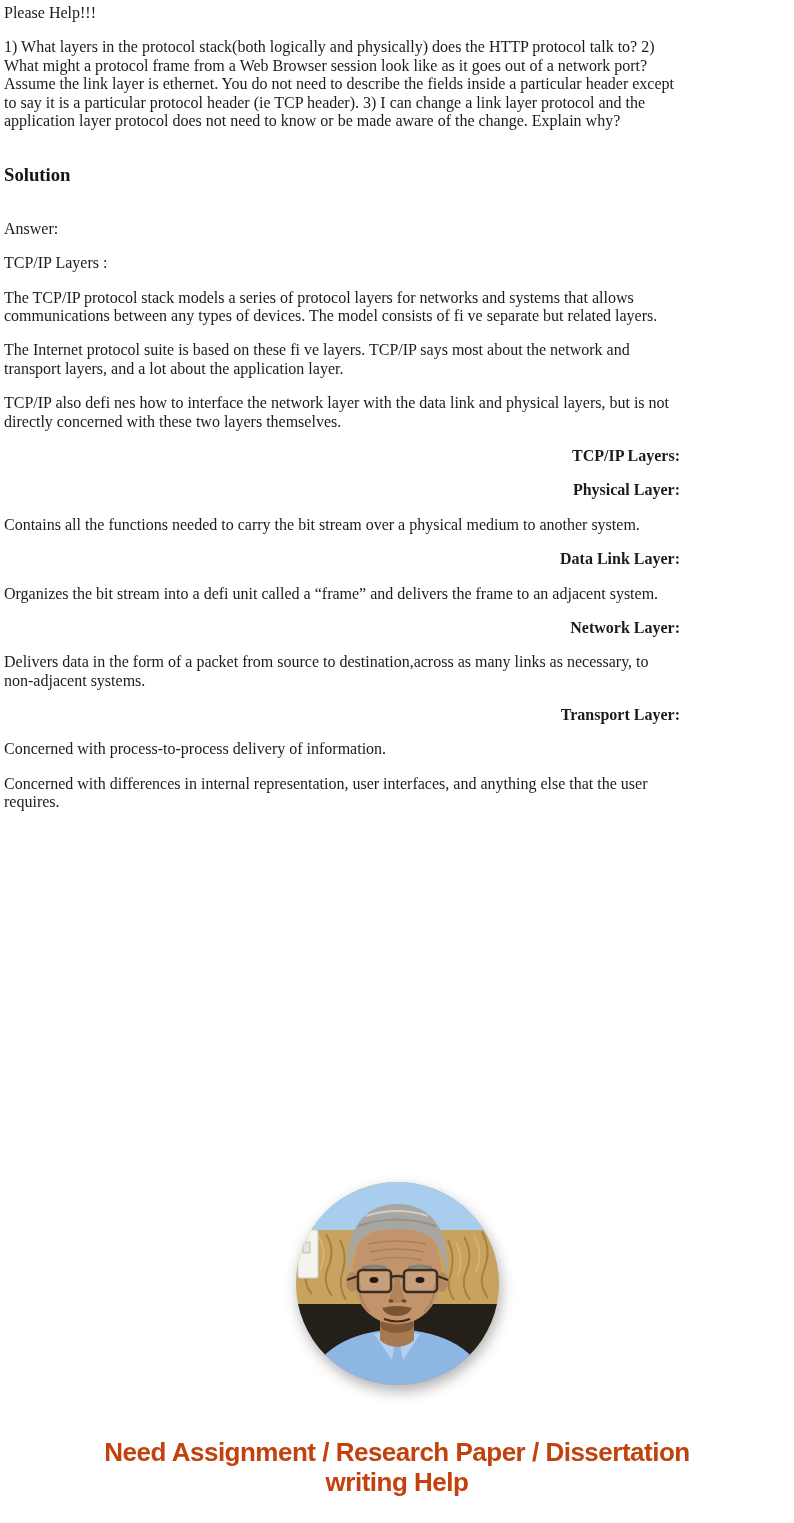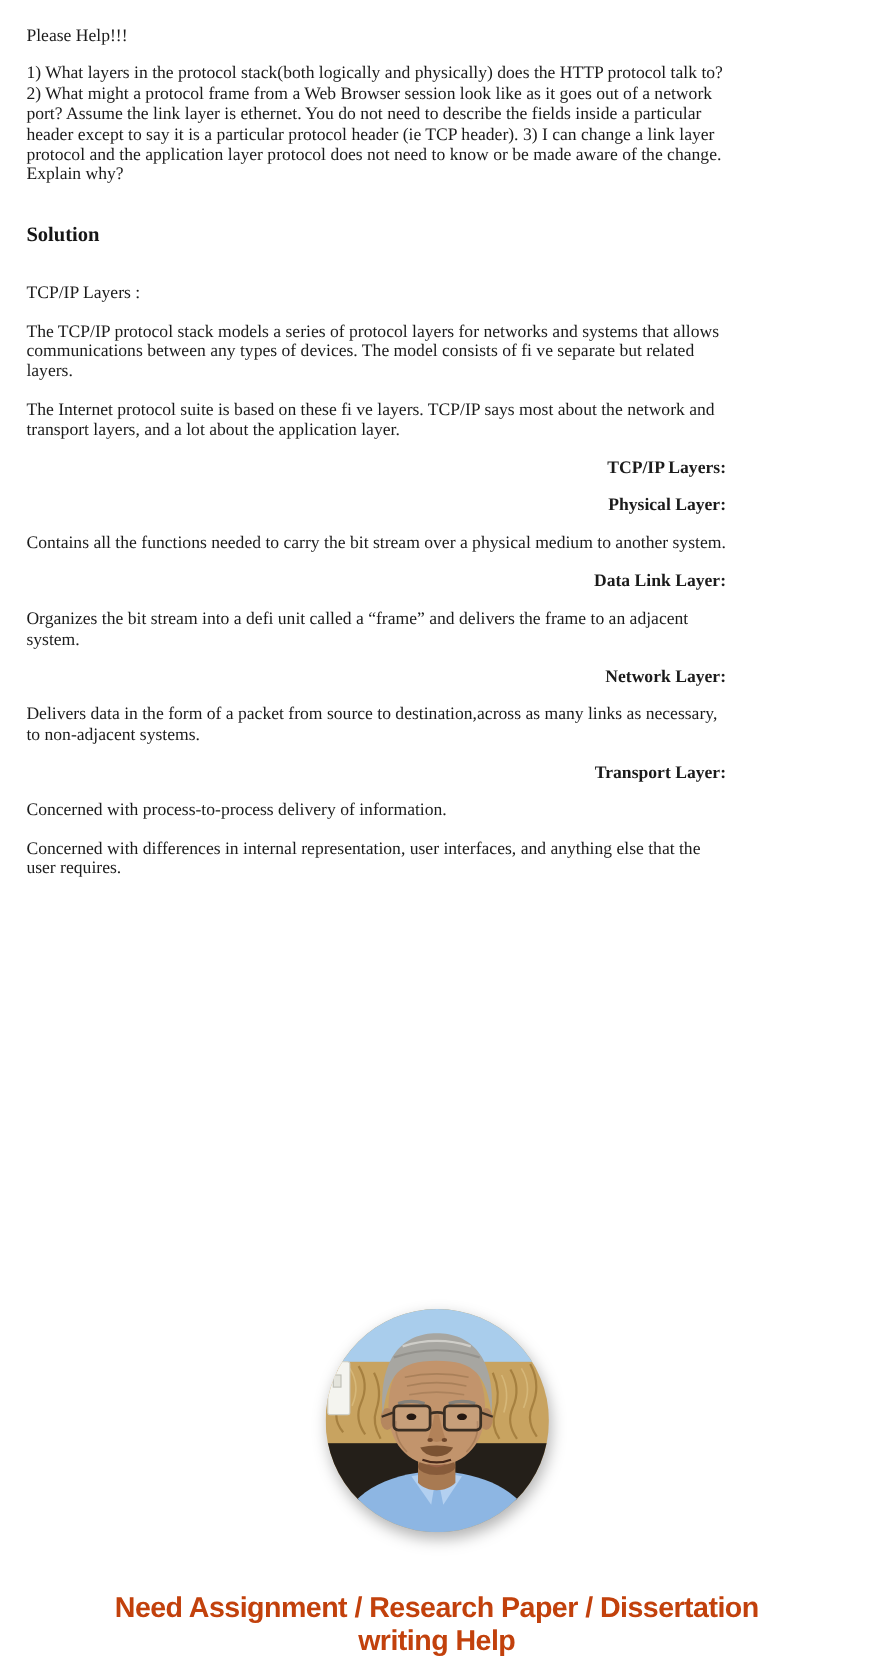--- a/index.html
+++ b/index.html
@@ -3,21 +3,21 @@
 <meta charset="utf-8">
 <style>
   html, body {
     margin: 0;
     padding: 0;
     background: #ffffff;
   }
   .doc {
     width: 684px;
     box-sizing: border-box;
-    padding: 24px;
+    padding: 4px;
     font-family: "Liberation Serif", "DejaVu Serif", serif;
     font-size: 16px;
     line-height: 1.15;
     color: #1b1b1b;
   }
   .doc p {
     margin: 16px 0;
   }
   .doc p.first {
     margin-top: 0;
@@ -56,23 +56,25 @@
     color: #c2410c;
   }
 </style>
 </head>
 <body>
 
 <div class="doc">
   <p class="first">Please Help!!!</p>
   <p>1) What layers in the protocol stack(both logically and physically) does the HTTP protocol talk to? 2) What might a protocol frame from a Web Browser session look like as it goes out of a network port? Assume the link layer is ethernet. You do not need to describe the fields inside a particular header except to say it is a particular protocol header (ie TCP header). 3) I can change a link layer protocol and the application layer protocol does not need to know or be made aware of the change. Explain why?</p>
   <h3 class="solution">Solution</h3>
+  <p>Answer:</p>
   <p>TCP/IP Layers :</p>
   <p>The TCP/IP protocol stack models a series of protocol layers for networks and systems that allows communications between any types of devices. The model consists of fi ve separate but related layers.</p>
   <p>The Internet protocol suite is based on these fi ve layers. TCP/IP says most about the network and transport layers, and a lot about the application layer.</p>
+  <p>TCP/IP also defi nes how to interface the network layer with the data link and physical layers, but is not directly concerned with these two layers themselves.</p>
   <p class="bold">TCP/IP Layers:</p>
 
   <p class="bold">Physical Layer:</p>
   <p>Contains all the functions needed to carry the bit stream over a physical medium to another system.</p>
   <p class="bold">Data Link Layer:</p>
   <p>Organizes the bit stream into a defi unit called a “frame” and delivers the frame to an adjacent system.</p>
   <p class="bold">Network Layer:</p>
   <p>Delivers data in the form of a packet from source to destination,across as many links as necessary, to non-adjacent systems.</p>
   <p class="bold">Transport Layer:</p>
   <p>Concerned with process-to-process delivery of information.</p>

